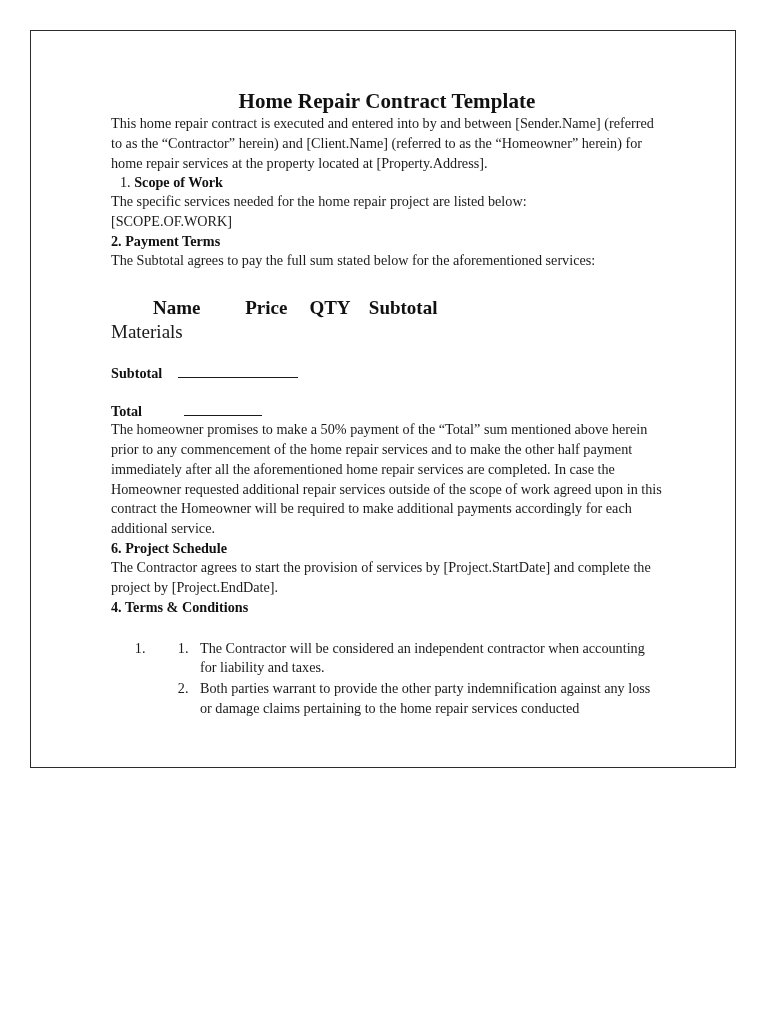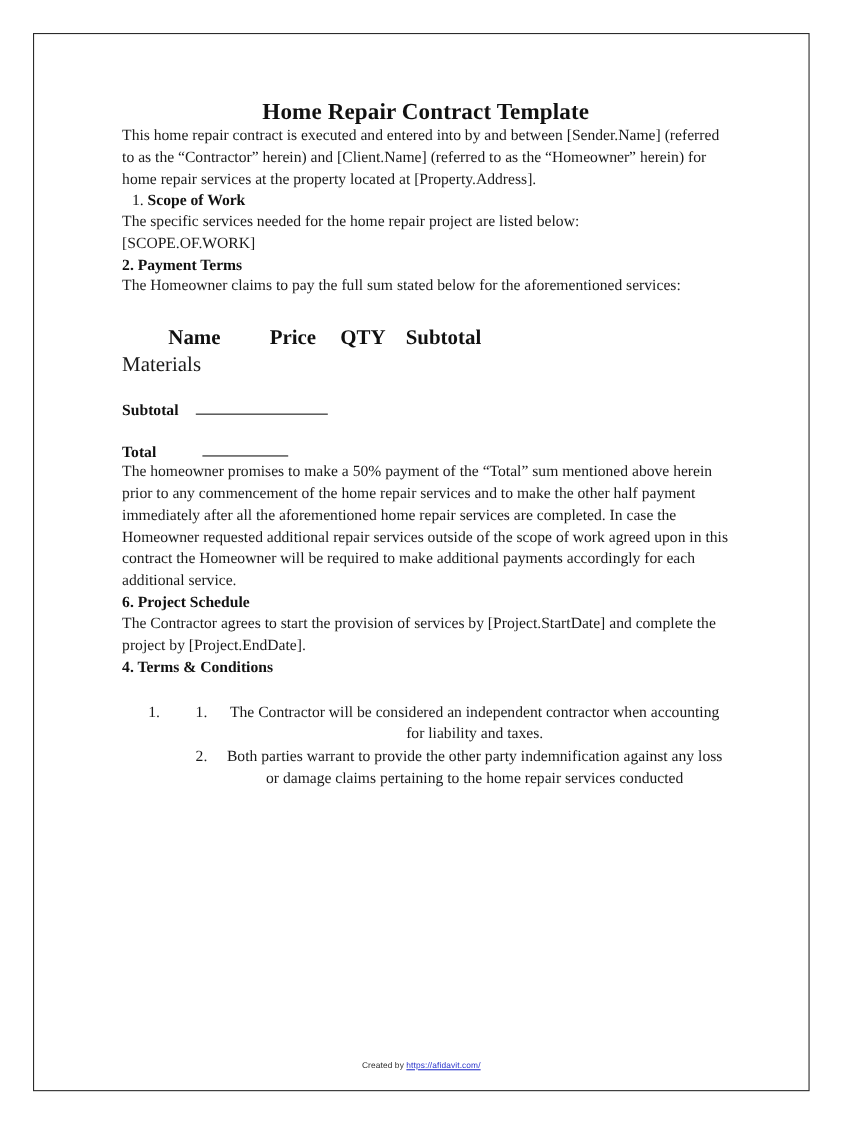--- a/index.html
+++ b/index.html
@@ -14,21 +14,21 @@
     font-family: "Liberation Serif", "DejaVu Serif", serif;
     color: #1a1a1a;
     overflow: hidden;
   }
 
   .page {
     position: absolute;
     left: 30px;
     top: 30px;
     width: 706px;
-    height: 962px;
+    height: 738px;
     border: 1.5px solid #2b2b2b;
     background: #ffffff;
     box-sizing: border-box;
     overflow: hidden;
   }
 
   .page-inner {
     position: absolute;
     left: 80px;
     top: 0;
@@ -129,21 +129,20 @@
   .heading-schedule { margin-top: 28px; }
   .schedule-text { margin-top: 26px; }
   .heading-terms { margin-top: 29px; }
 
   
   .terms-list {
     margin: 22px 0 0 0;
     padding-left: 38px;
     font-size: 14.2px;
     line-height: 19.8px;
-    text-align: center;
   }
   .terms-list > li {
     list-style: decimal;
     color: #1a1a1a;
   }
   .terms-sublist {
     margin: 6px 0 0 0;
     padding-left: 43px;
     list-style: decimal;
   }
@@ -180,21 +179,21 @@
     <p class="body-text intro">This home repair contract is executed and entered into by and between [Sender.Name] (referred to as the “Contractor” herein) and [Client.Name] (referred to as the “Homeowner” herein) for home repair services at the property located at [Property.Address].</p>
 
     <h2 class="section-heading heading-scope"><span class="num">1.</span> <span>Scope of Work</span></h2>
 
     <p class="body-text scope-lead">The specific services needed for the home repair project are listed below:</p>
 
     <p class="body-text scope-token">[SCOPE.OF.WORK]</p>
 
     <h2 class="section-heading heading-payment">2. Payment Terms</h2>
 
-    <p class="body-text payment-lead">The Homeowner claims to pay the full sum stated below for the aforementioned services:</p>
+    <p class="body-text payment-lead">The Subtotal agrees to pay the full sum stated below for the aforementioned services:</p>
 
     <table class="price-table">
       <thead>
         <tr>
           <th class="col-name">Name</th>
           <th class="col-price">Price</th>
           <th class="col-qty">QTY</th>
           <th class="col-sub">Subtotal</th>
         </tr>
       </thead>

